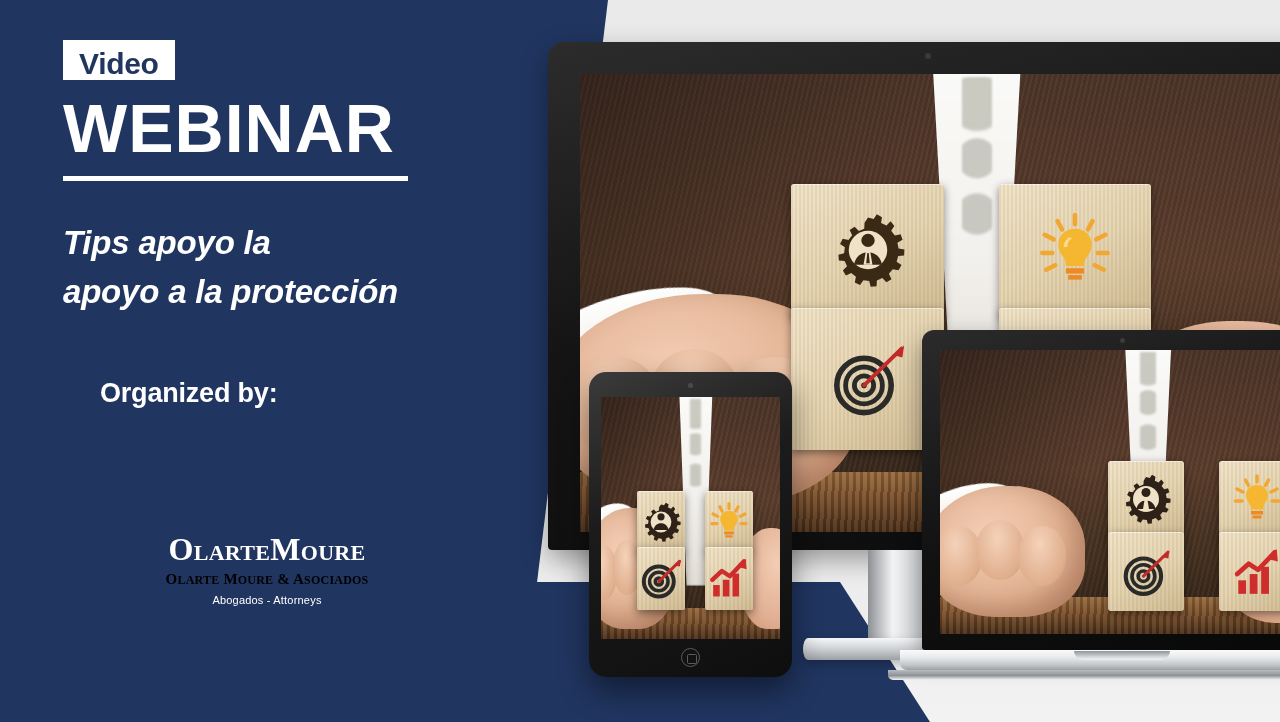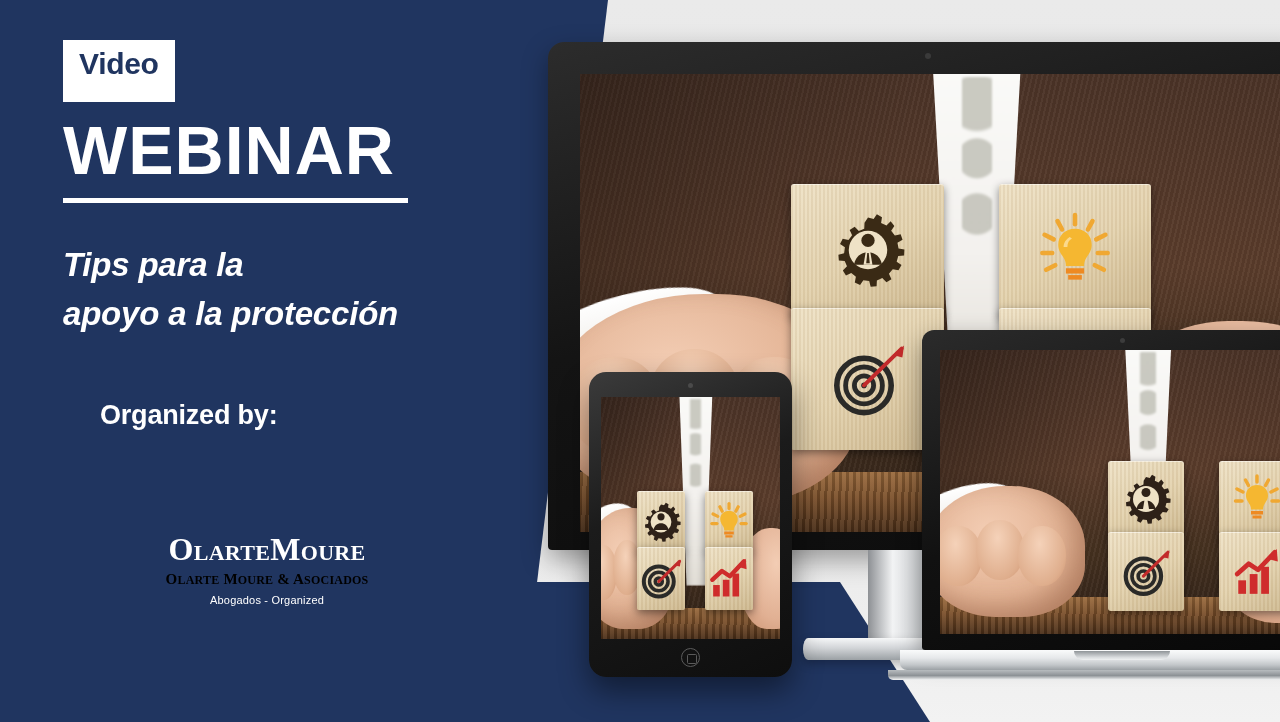--- a/index.html
+++ b/index.html
@@ -26,21 +26,21 @@
     background:#203560;
     clip-path:polygon(0 0, 840px 0, 930px 140px, 0 140px);
   }
 
   
   .copy{ position:absolute; left:63px; top:40px; width:430px; z-index:20; }
 
   .video-badge{
     display:inline-block; background:#ffffff; color:#203560;
     font-size:30px; font-weight:bold; line-height:1;
-    padding:9px 16px 23px 16px; letter-spacing:-0.3px;
+    padding:9px 16px 1px 16px; letter-spacing:-0.3px;
   }
   .webinar{
     color:#ffffff; font-size:68px; font-weight:bold; line-height:1;
     letter-spacing:1px; margin-top:14px;
   }
   .rule{
     width:345px; height:5px; background:#ffffff; margin-top:14px;
   }
   .subtitle{
     color:#ffffff; font-size:33px; font-weight:bold; font-style:italic;
@@ -431,25 +431,25 @@
   </div>
 
   <div class="bg-blue-left"></div>
   <div class="bg-blue-bottom"></div>
 
   <div class="copy">
     <div class="video-badge">Video</div>
     <div class="webinar">WEBINAR</div>
     <div class="rule"></div>
     <div class="subtitle">
-      <div>Tips para la</div>
+      <div>Tips apoyo la</div>
       <div>apoyo a la protección</div>
     </div>
     <div class="organized">Organized by:</div>
   </div>
 
   <div class="logo">
     <div class="logo-main"><span>O</span><span class="sc">LARTE</span><span>M</span><span class="sc">OURE</span></div>
     <div class="logo-sub">O<span class="sc">L</span><span class="sc">A</span><span class="sc">R</span><span class="sc">T</span><span class="sc">E</span> M<span class="sc">O</span><span class="sc">U</span><span class="sc">R</span><span class="sc">E</span> &amp; A<span class="sc">S</span><span class="sc">O</span><span class="sc">C</span><span class="sc">I</span><span class="sc">A</span><span class="sc">D</span><span class="sc">O</span><span class="sc">S</span></div>
-    <div class="logo-tag">Abogados - Organized</div>
+    <div class="logo-tag">Abogados - Attorneys</div>
   </div>
 
 </div>
 
 </body></html>

